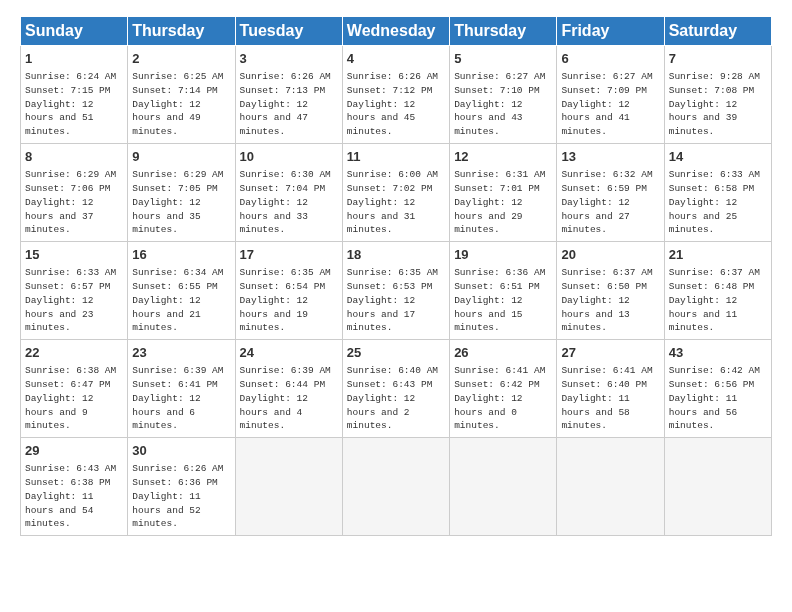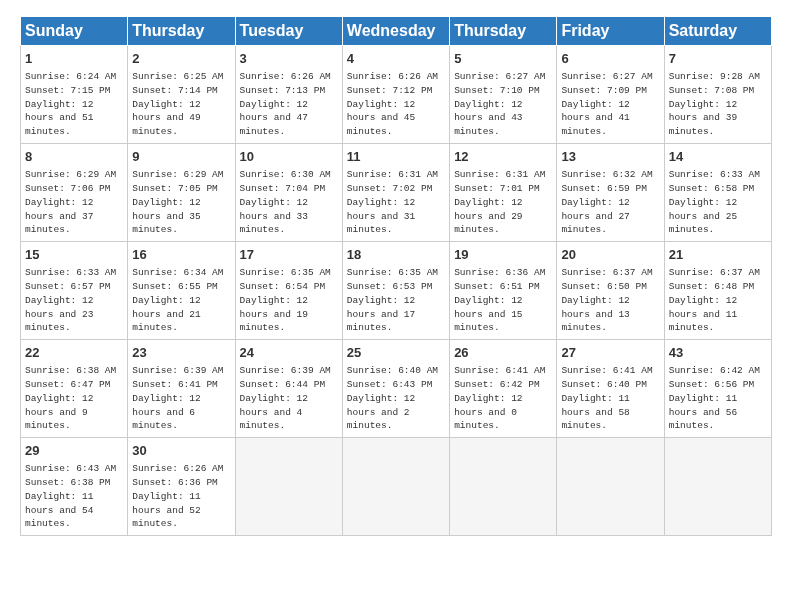--- a/index.html
+++ b/index.html
@@ -183,21 +183,21 @@
           </td>
           <td>
             <span class="day-num">10</span>
             <div class="day-info">Sunrise: 6:30 AM
 Sunset: 7:04 PM
 Daylight: 12 hours
 and 33 minutes.</div>
           </td>
           <td>
             <span class="day-num">11</span>
-            <div class="day-info">Sunrise: 6:31 AM
+            <div class="day-info">Sunrise: 6:00 AM
 Sunset: 7:02 PM
 Daylight: 12 hours
 and 31 minutes.</div>
           </td>
           <td>
             <span class="day-num">12</span>
             <div class="day-info">Sunrise: 6:31 AM
 Sunset: 7:01 PM
 Daylight: 12 hours
 and 29 minutes.</div>

